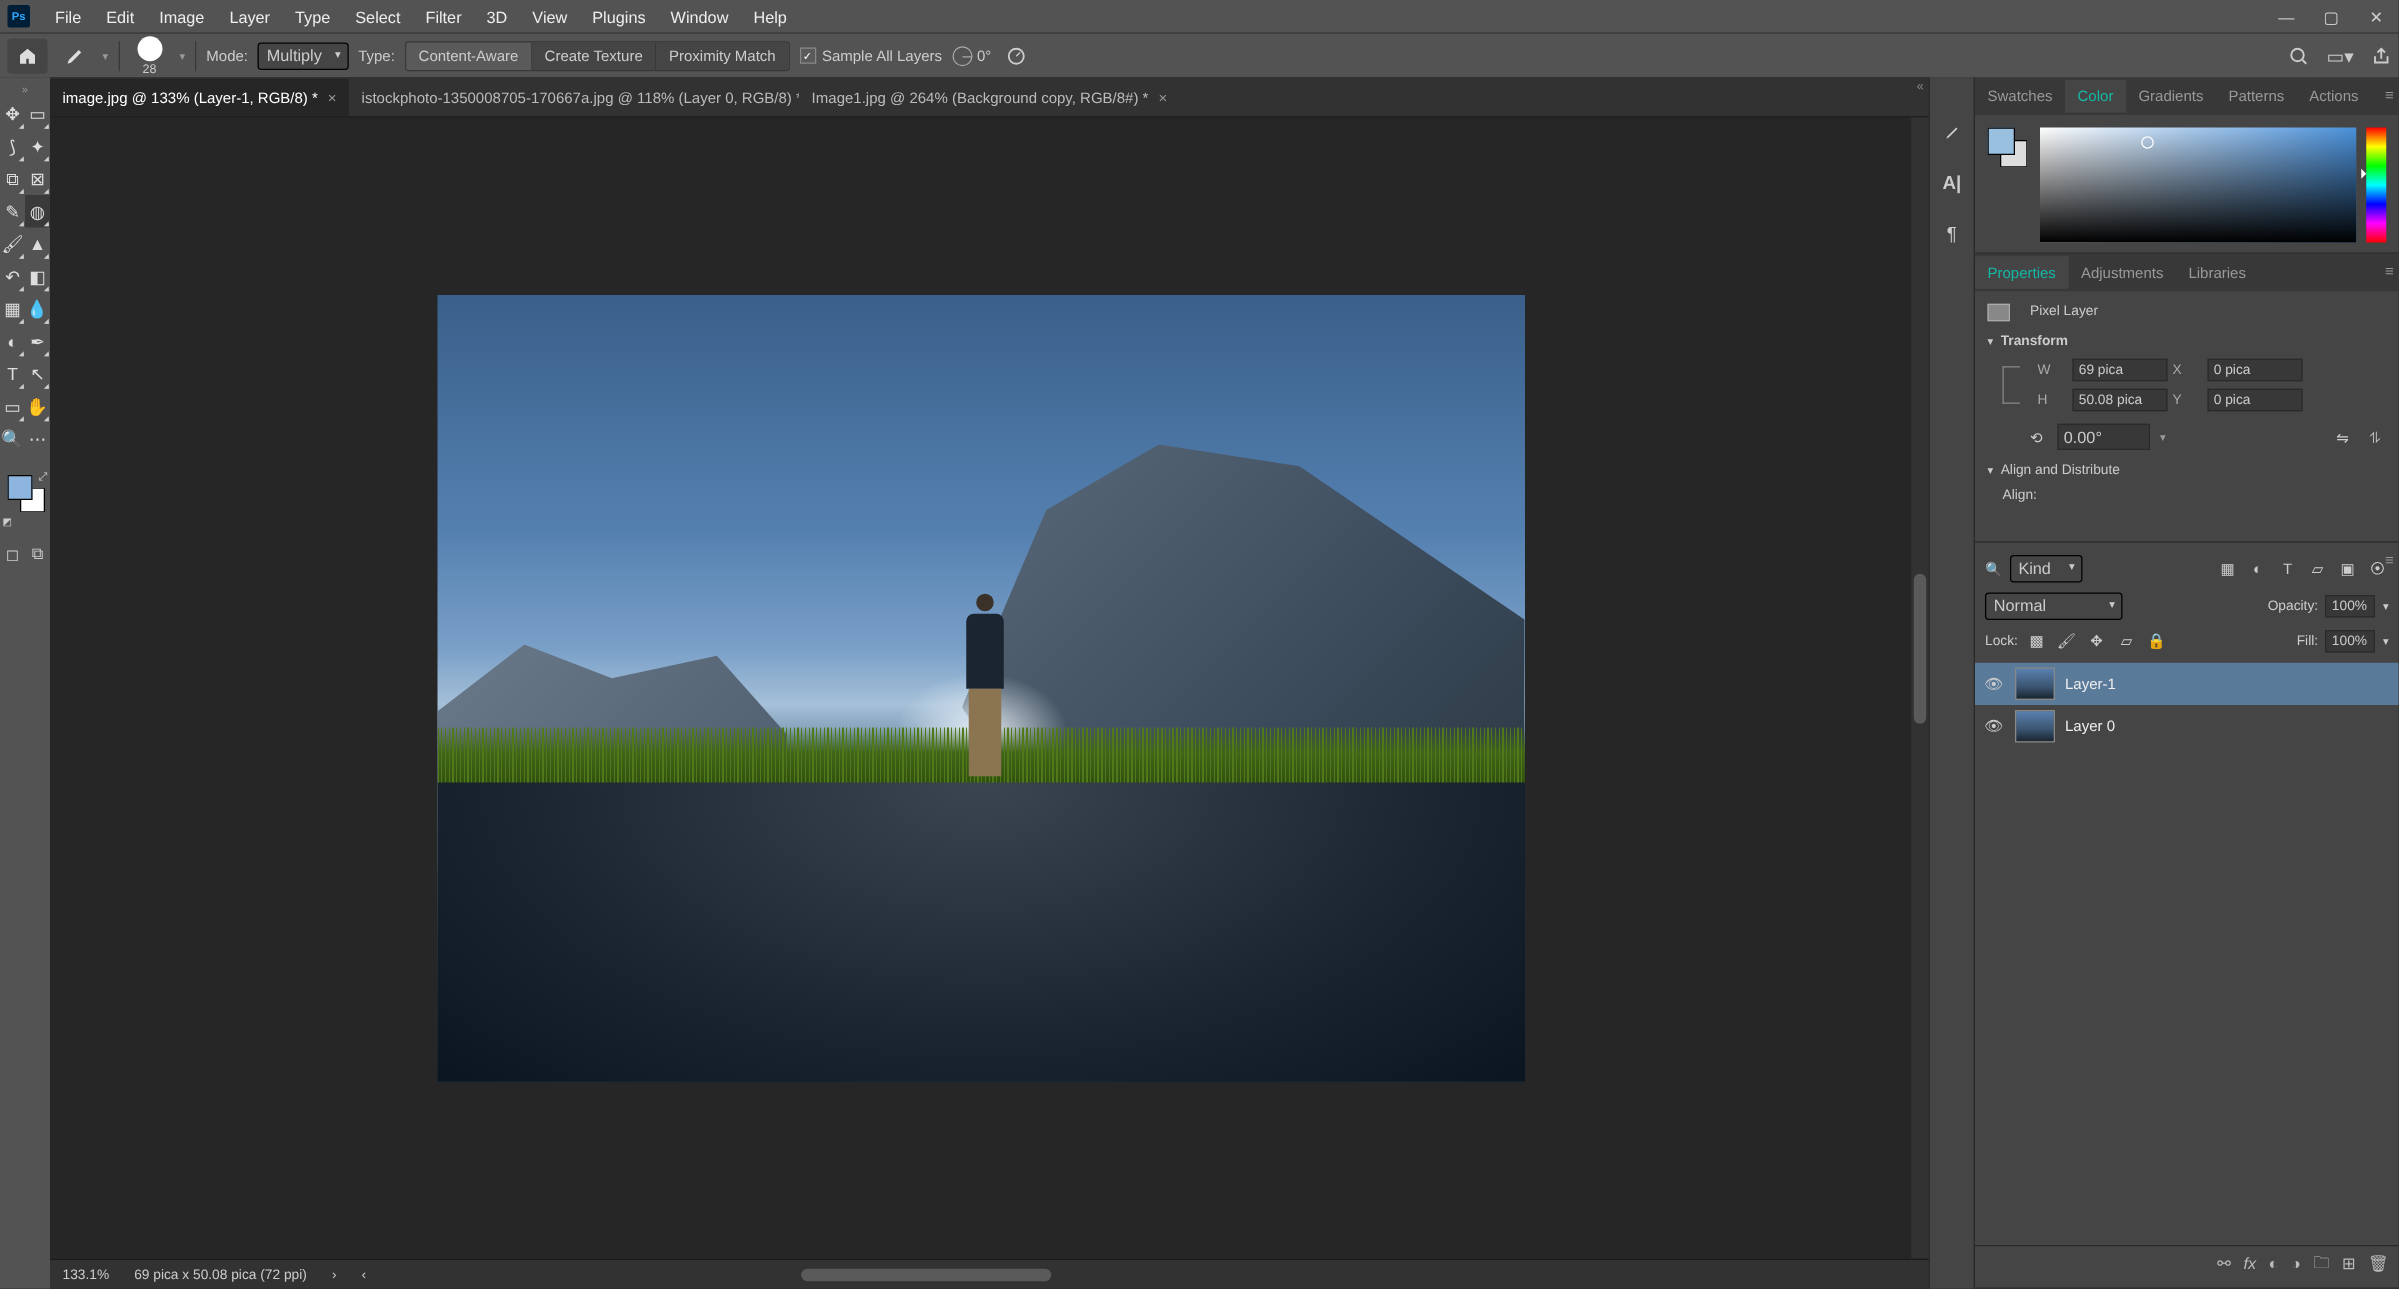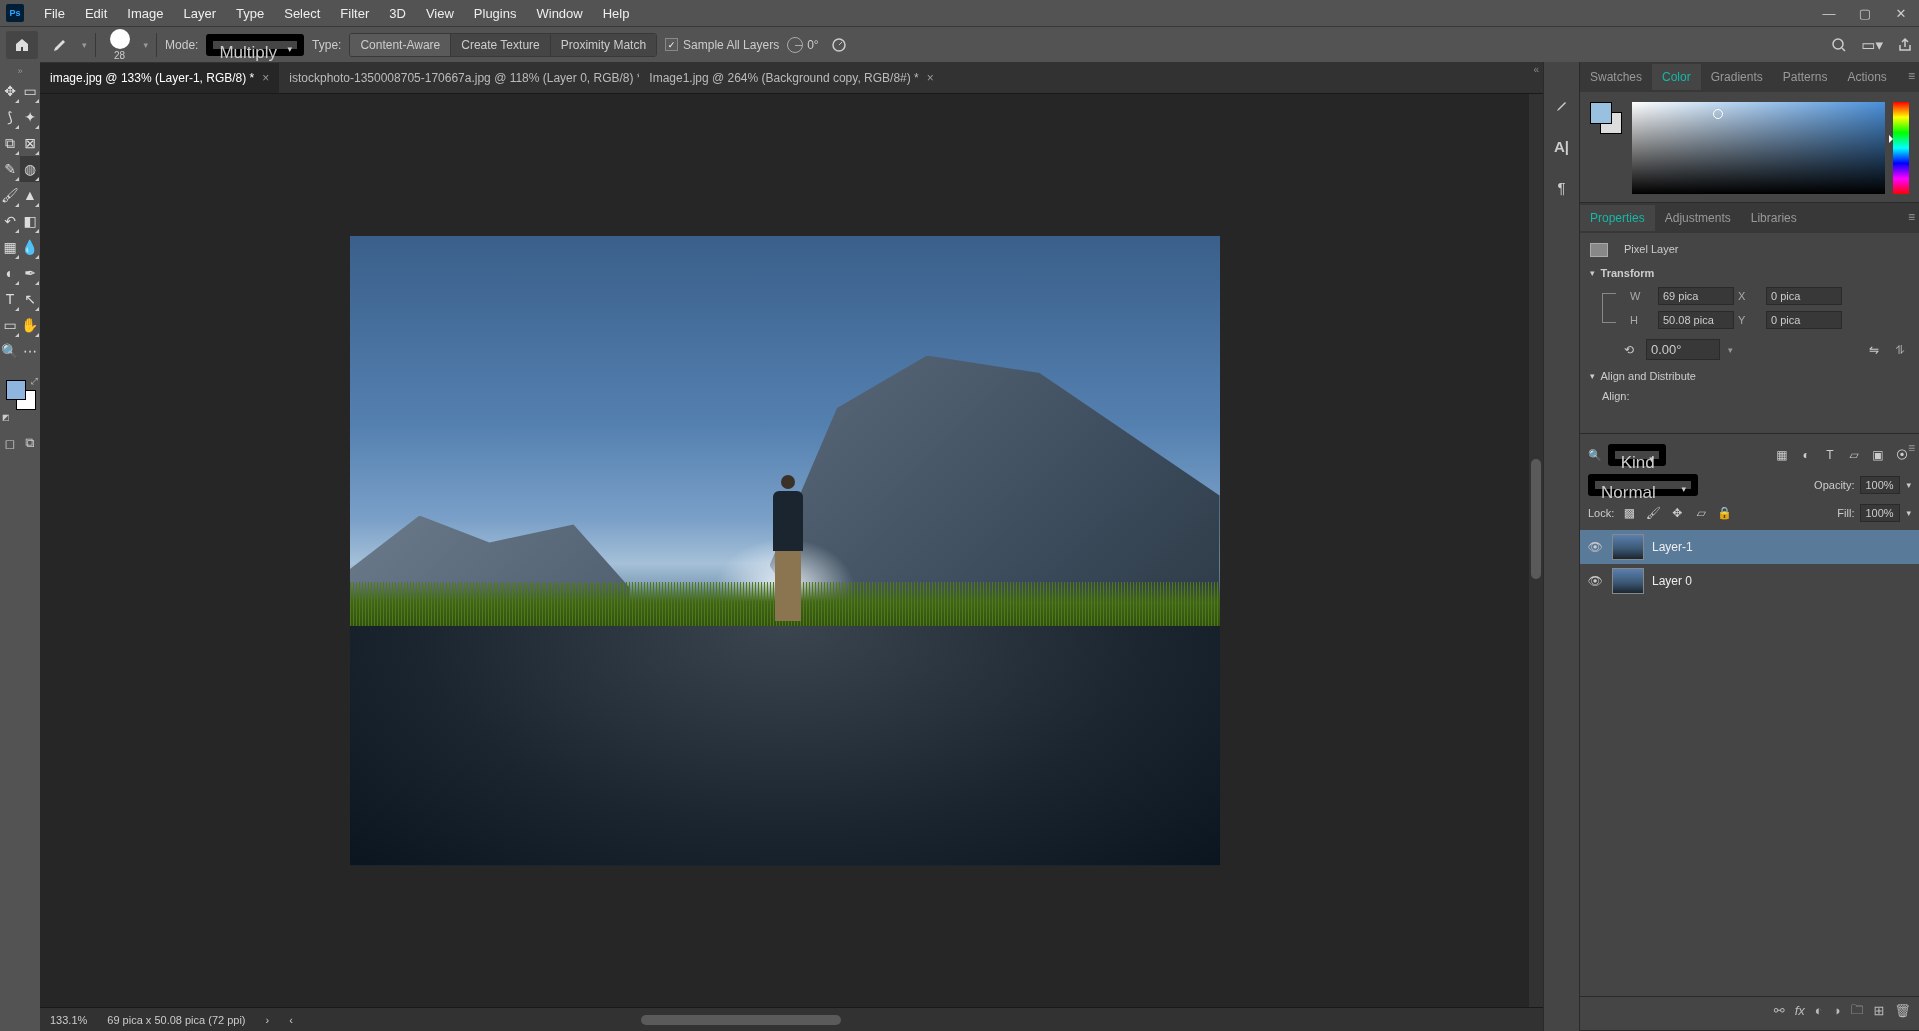--- a/index.html
+++ b/index.html
@@ -9,21 +9,21 @@
 .menubar .mi{padding:4px 10px;color:#eee;cursor:pointer;font-size:13px}
 .win-ctrl{margin-left:auto;display:flex}
 .win-ctrl div{width:36px;height:26px;display:flex;align-items:center;justify-content:center;color:#ccc;cursor:pointer;font-size:13px}
 .optbar{height:36px;background:#535353;border-top:1px solid #383838;display:flex;align-items:center;padding:0 6px;gap:8px}
 .home-btn{width:32px;height:28px;display:flex;align-items:center;justify-content:center;background:#454545;border-radius:3px;cursor:pointer}
 .brush-ic{width:28px;height:28px;display:flex;align-items:center;justify-content:center;cursor:pointer}
 .brush-prev{display:flex;flex-direction:column;align-items:center;margin:0 6px}
 .brush-circle{width:20px;height:20px;border-radius:50%;background:#fff}
 .brush-sz{font-size:10px;color:#ccc;margin-top:1px}
 .lbl{color:#ccc;font-size:12px}
-.sel{background:#454545;border:7px solid #000000;height:22px;padding:2px 20px 2px 6px;color:#ccc;border-radius:3px;position:relative;cursor:pointer;font-size:17px}
+.sel{background:#454545;border:1px solid #000000;height:22px;padding:2px 20px 2px 6px;color:#ccc;border-radius:3px;position:relative;cursor:pointer;font-size:13px}
 .sel::after{content:"▾";position:absolute;right:5px;top:3px;font-size:9px}
 .type-btns{display:flex;border:1px solid #383838;border-radius:3px;overflow:hidden}
 .type-btns div{padding:4px 10px;background:#454545;cursor:pointer;font-size:12px;border-right:1px solid #383838}
 .type-btns div:last-child{border-right:0}
 .type-btns div.on{background:#5a5a5a}
 .chk{display:flex;align-items:center;gap:5px;cursor:pointer}
 .chk-box{width:13px;height:13px;background:#5a5a5a;border:1px solid #888;display:flex;align-items:center;justify-content:center;font-size:9px;color:#fff}
 .ang{display:flex;align-items:center;gap:4px}
 .ang-ic{width:16px;height:16px;border:1px solid #aaa;border-radius:50%;position:relative}
 .ang-ic::after{content:"";position:absolute;width:7px;height:1px;background:#aaa;top:7px;left:7px}

